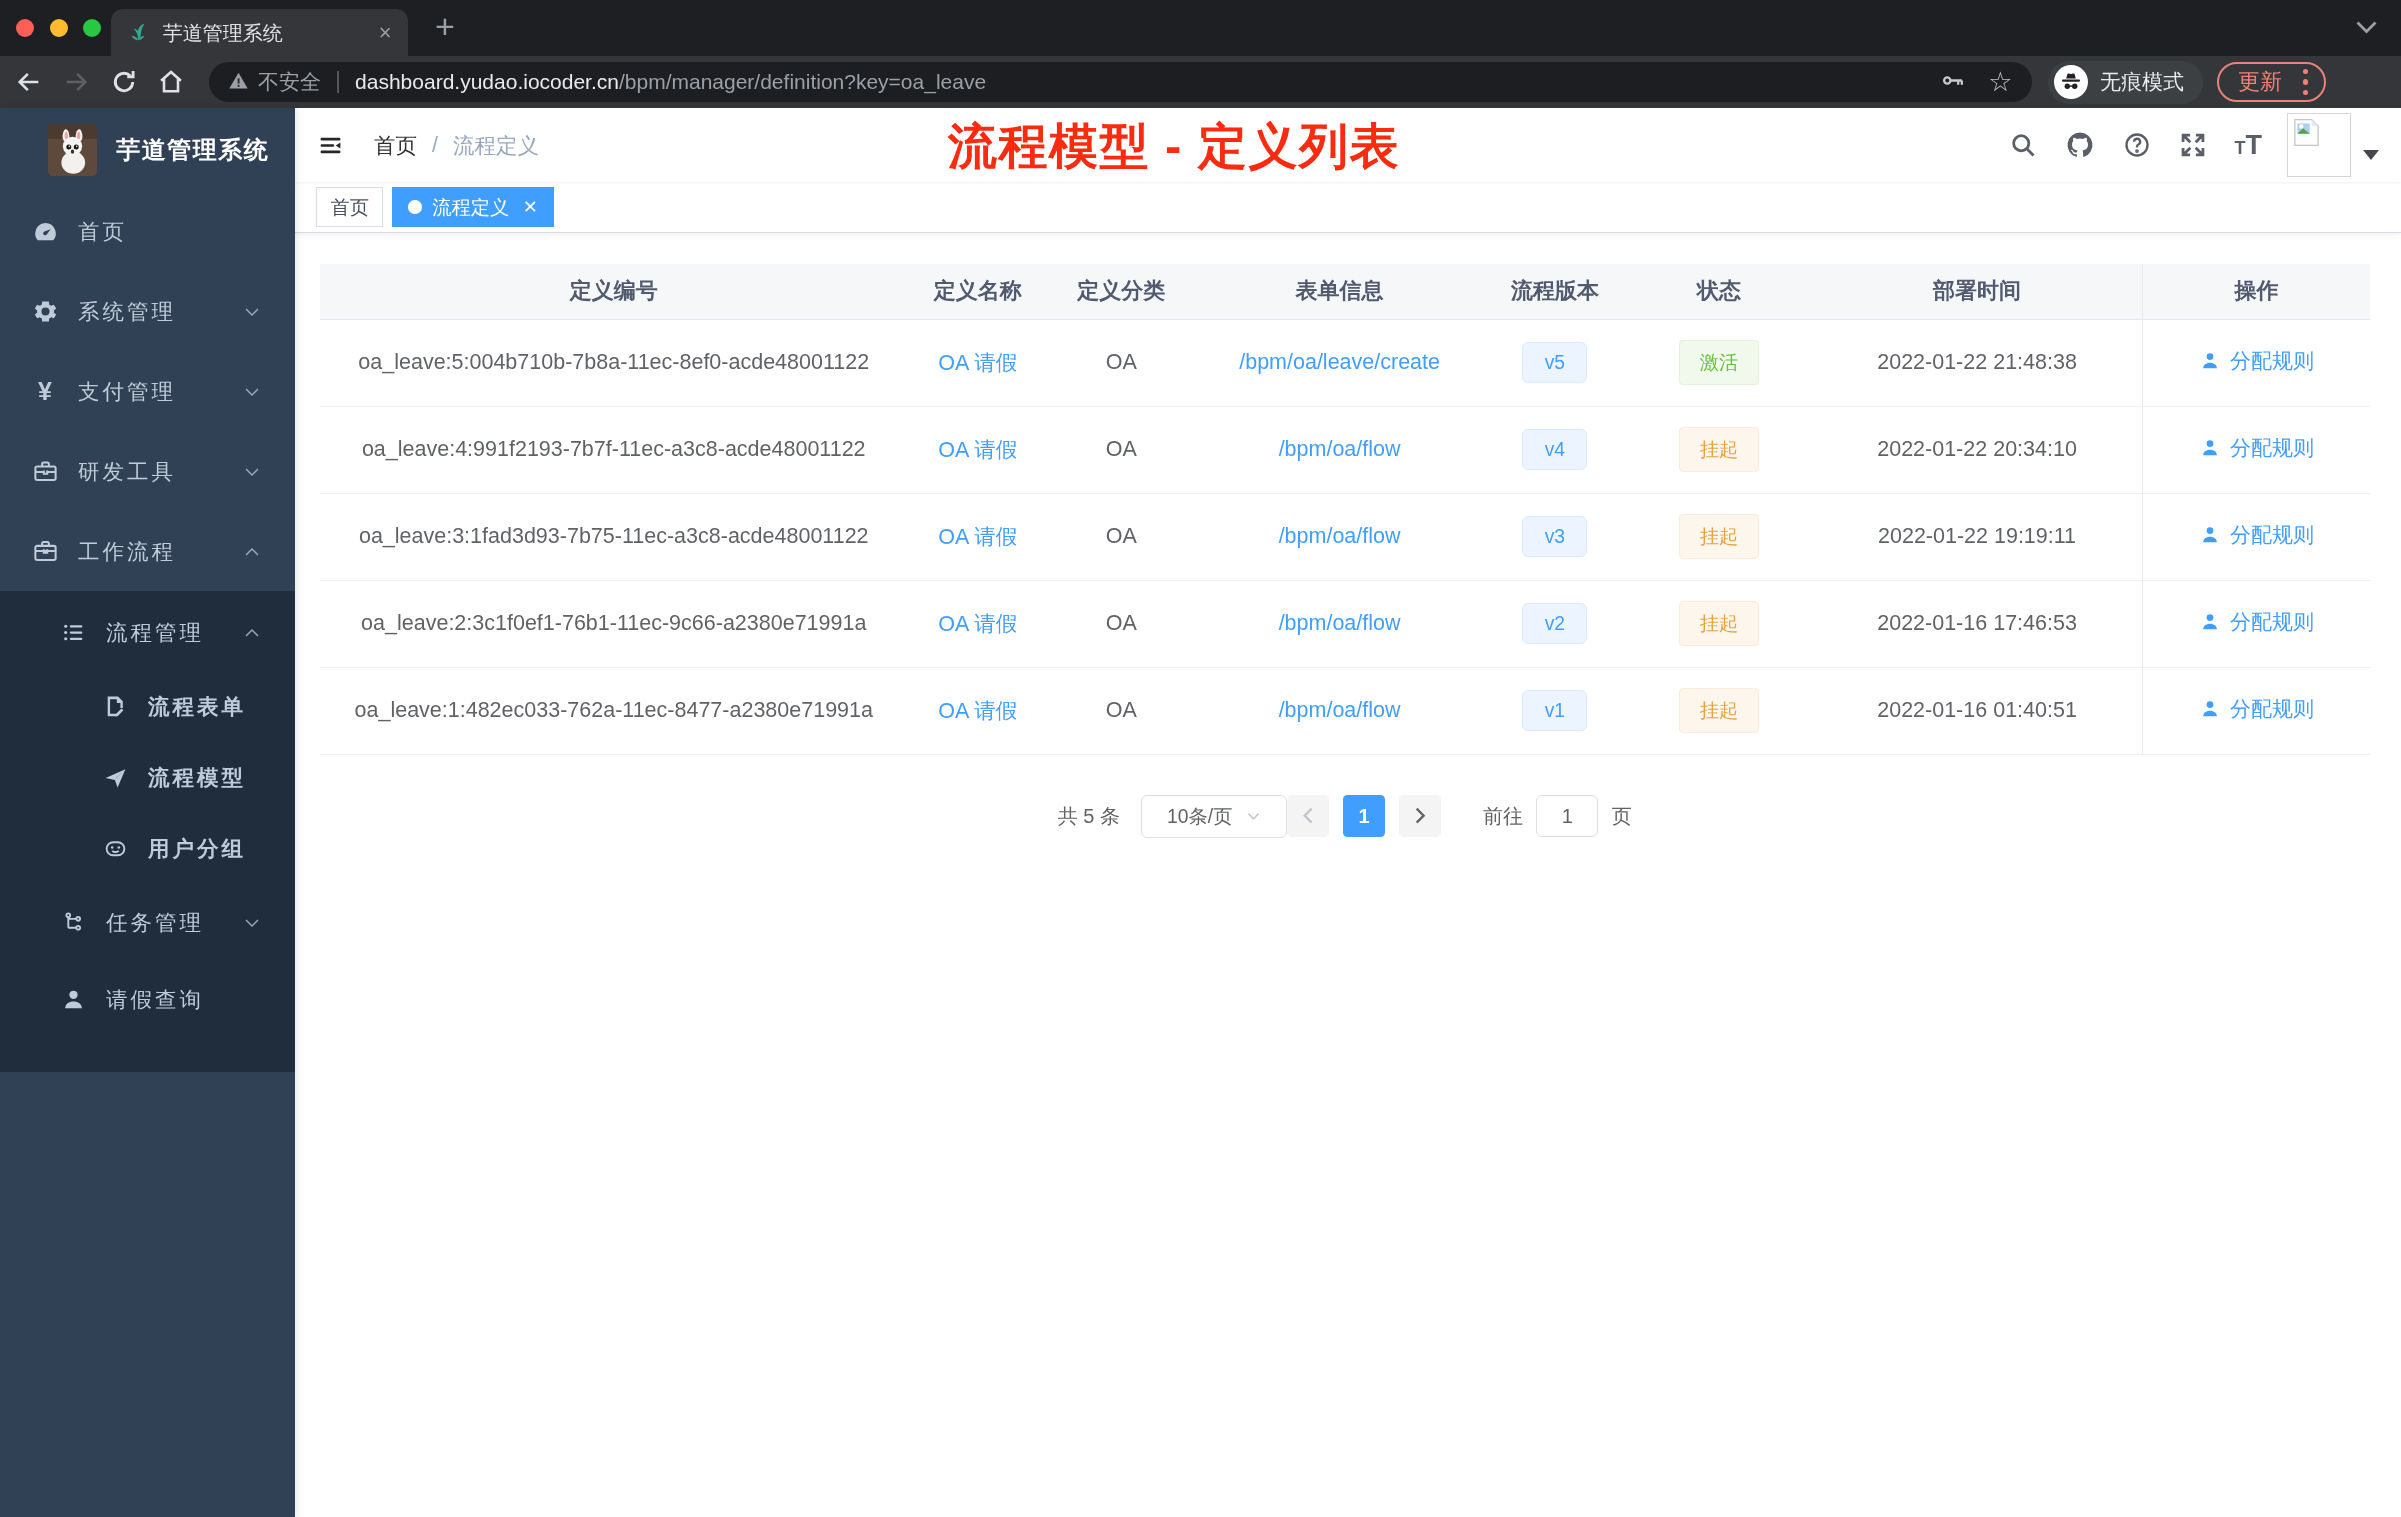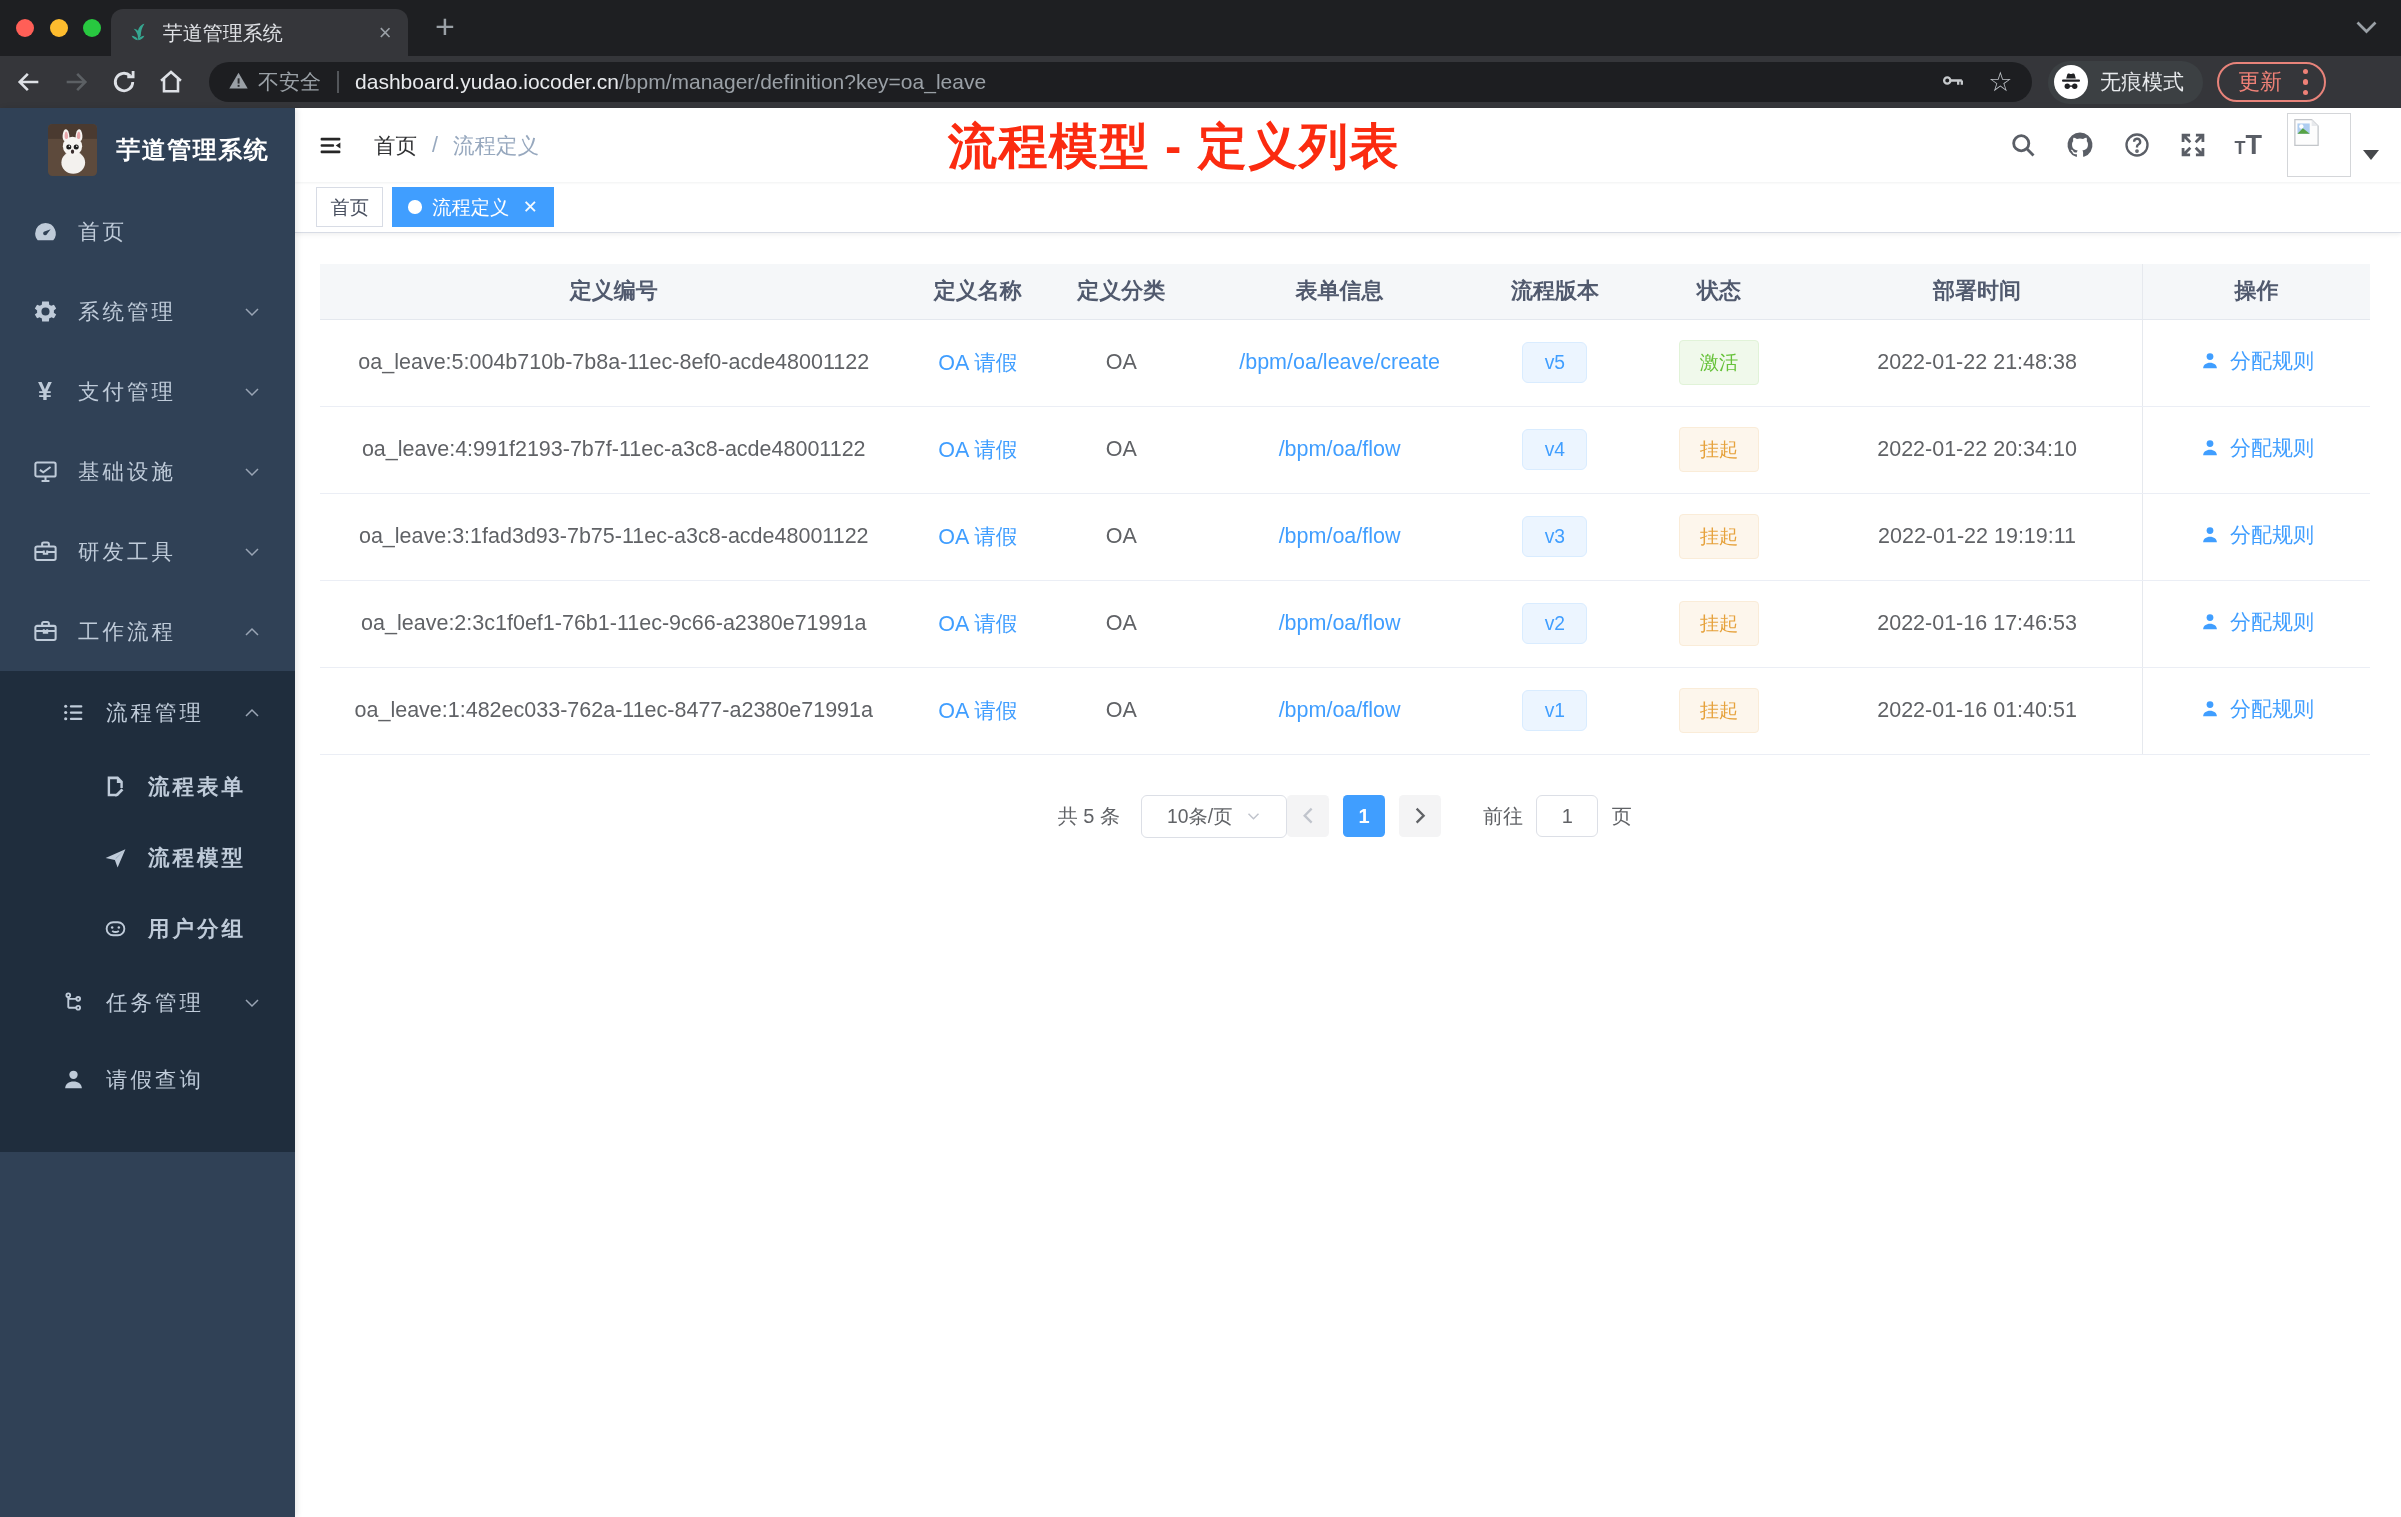--- a/index.html
+++ b/index.html
@@ -257,33 +257,20 @@
       <div class="m-item">
         <span class="m-ico">
             <span class="yen">¥</span>
           </span>
         <span class="m-label">支付管理</span>
         <span><svg width="18" height="12" viewBox="0 0 24 16" fill="none" stroke="#9aa5b5" stroke-width="2">
               <path d="M4 4l8 8 8-8"></path>
             </svg></span>
       </div>
 
-      <div class="m-item">
-        <span class="m-ico">
-          <svg width="27" height="27" viewBox="0 0 24 24" fill="none" stroke="#bfcbd9" stroke-width="1.8">
-              <rect x="3" y="4" width="18" height="12.5" rx="1.5"></rect>
-              <path d="M7 10.5l3 2.2 6.5-4.7"></path>
-              <path d="M8.5 20.5h7M12 16.5v4"></path>
-            </svg>
-        </span>
-        <span class="m-label">基础设施</span>
-        <span><svg width="18" height="12" viewBox="0 0 24 16" fill="none" stroke="#9aa5b5" stroke-width="2">
-              <path d="M4 4l8 8 8-8"></path>
-            </svg></span>
-      </div>
 
       <div class="m-item">
         <span class="m-ico">
           <svg width="27" height="27" viewBox="0 0 24 24" fill="none" stroke="#bfcbd9" stroke-width="1.8">
               <rect x="3" y="7.5" width="18" height="12" rx="1.5"></rect>
               <path d="M9 7.5V5.3c0-.8.6-1.4 1.4-1.4h3.2c.8 0 1.4.6 1.4 1.4v2.2M3 12.5h7.5M13.5 12.5H21M10.5 11v3h3v-3"></path>
             </svg>
         </span>
         <span class="m-label">研发工具</span>
         <span><svg width="18" height="12" viewBox="0 0 24 16" fill="none" stroke="#9aa5b5" stroke-width="2">

